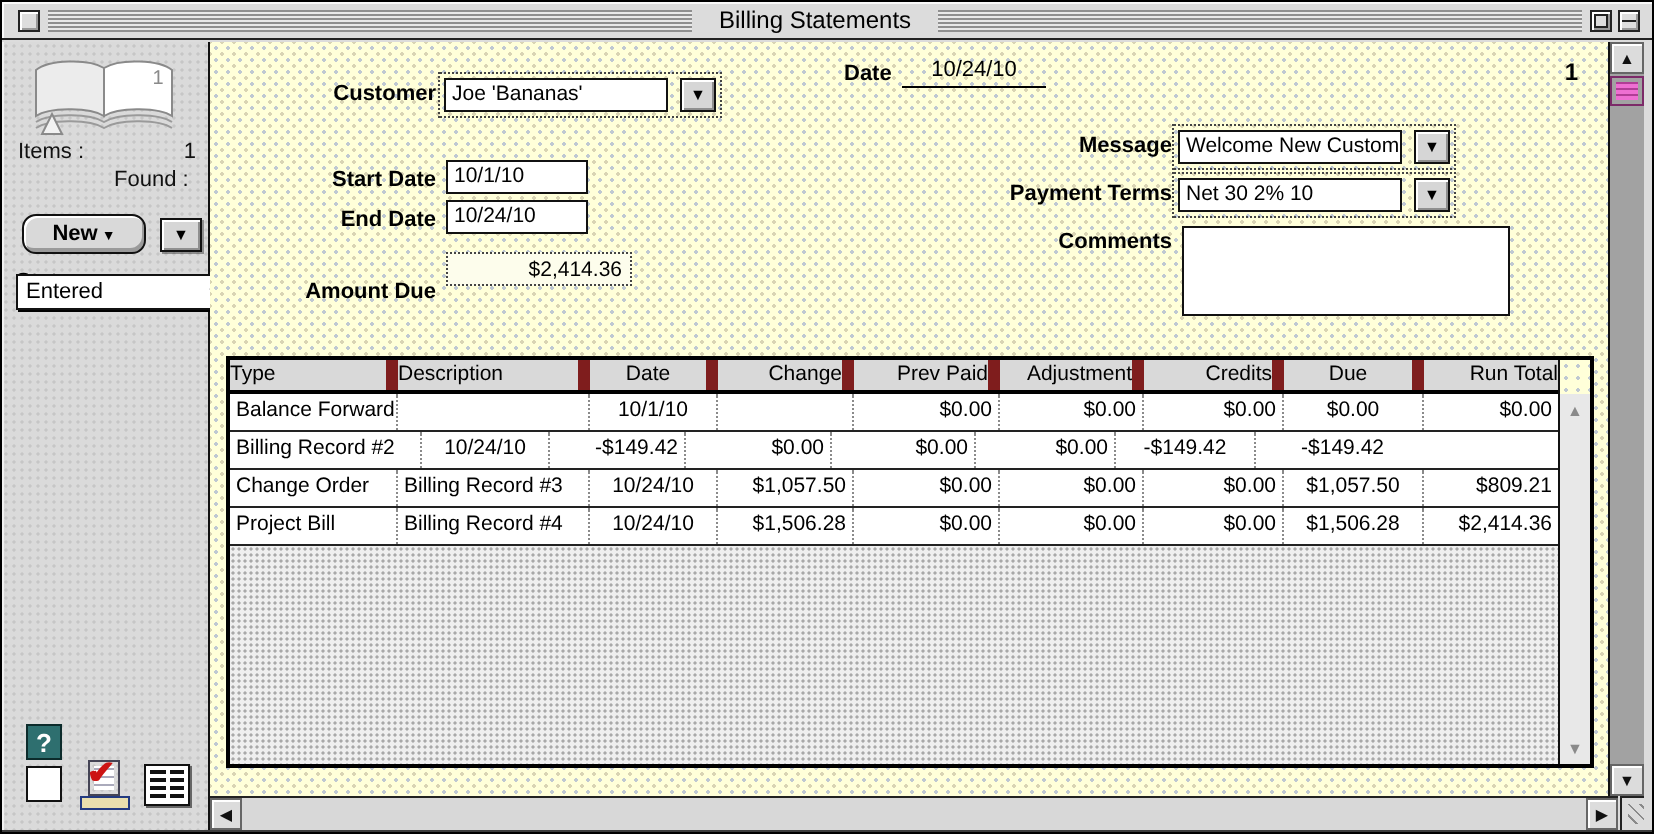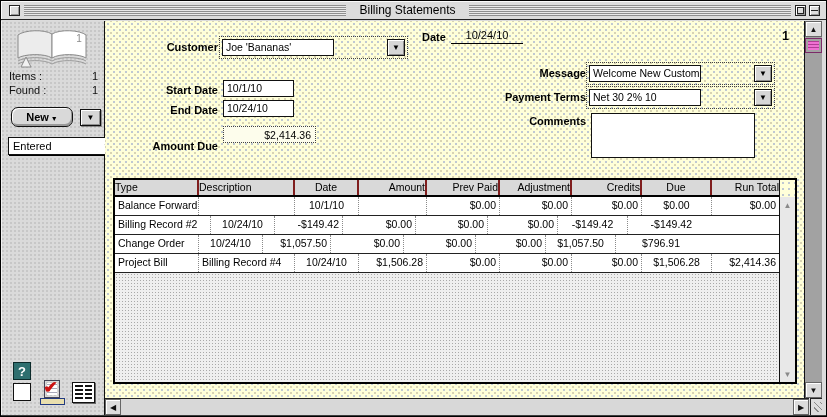--- a/index.html
+++ b/index.html
@@ -36,21 +36,21 @@
     background-color:#dadada;
     background-image:radial-gradient(#c6c6c6 0.7px,transparent 0.9px);
     background-size:4px 4px;
     border-right:1px solid #111;
     box-shadow:inset 1px 0 0 #f2f2f2;
   }
   .book{position:absolute;left:12px;top:6px;}
   .kv{position:absolute;left:8px;width:89px;display:flex;justify-content:space-between;
       font-size:11px;color:#111;}
   .kv-items{top:49px;}
-  .kv-found{top:63px;}
+  .kv-found{top:63px;margin-left:48px;}
   .new-btn{
     position:absolute;left:10px;top:86px;width:62px;height:20px;
     border:1px solid #111;border-radius:7px;background:#d9d9d9;
     box-shadow:inset 1px 1px 0 #fff, inset -1px -2px 0 #9a9a9a;
     display:flex;align-items:center;justify-content:center;gap:2px;
     font-size:11px;font-weight:bold;cursor:pointer;
   }
   .new-btn .arr{font-size:7px;line-height:7px;margin-top:2px;}
   .mini-popup{
     position:absolute;left:79px;top:88px;width:21px;height:17px;
@@ -86,37 +86,37 @@
     background-image:radial-gradient(#bfc8d2 0.8px,transparent 1px),radial-gradient(#d9d4b4 0.8px,transparent 1px);
     background-size:6px 6px,6px 6px;background-position:0 0,3px 3px;
     overflow:hidden;
   }
   .lbl{position:absolute;font-size:11px;font-weight:bold;color:#000;white-space:nowrap;}
   .ta-r{text-align:right;}
   .field{
     position:absolute;background:#fff;border:1px solid #111;
     font-size:10.5px;line-height:15px;padding:0 3px;height:17px;white-space:nowrap;overflow:hidden;
   }
-  .dotted-wrap{position:absolute;border:1px dotted #444;padding:2px;display:flex;align-items:flex-start;background:transparent;gap:47px;}
+  .dotted-wrap{position:absolute;border:1px dotted #444;padding:2px;display:flex;align-items:flex-start;background:transparent;}
   .combo-input{width:112px;height:17px;background:#fff;border:1px solid #111;
      font-size:10.5px;line-height:15px;padding:0 3px;white-space:nowrap;overflow:hidden;}
   .combo-btn{width:18px;height:17px;margin-left:6px;border:1px solid #111;background:#d6d6d6;
      box-shadow:inset 1px 1px 0 #fff, inset -1px -1px 0 #8f8f8f;
      display:flex;align-items:center;justify-content:center;font-size:8px;cursor:pointer;}
   .underline-field{position:absolute;border-bottom:1px solid #000;font-size:11px;text-align:center;padding-bottom:2px;}
   .calc-field{
     position:absolute;border:1px dotted #444;background:#fdfdec;
     font-size:10.5px;line-height:16px;height:17px;padding:0 4px;text-align:right;
   }
   .comments-box{position:absolute;left:486px;top:92px;width:164px;height:45px;background:#fff;border:1px solid #111;}
   .rec-num{position:absolute;left:664px;top:8px;width:20px;text-align:right;font-size:12px;font-weight:bold;}
   
   .btable{position:absolute;left:8px;top:157px;width:684px;height:206px;border:2px solid #000;background:#fff;}
   .thead{display:flex;height:17px;background:#d9d9d9;border-bottom:2px solid #000;width:664px;}
-  .th{font-size:10.5px;line-height:15px;text-align:center;border-right:2px solid #7f1d1d;overflow:hidden;white-space:nowrap;}
+  .th{font-size:10.5px;line-height:15px;text-align:center;border-right:6px solid #7f1d1d;overflow:hidden;white-space:nowrap;}
   .th:last-child{border-right:none;}
   .tr{display:flex;height:19px;border-bottom:1px solid #222;background:#fff;width:664px;}
   .td{font-size:10.5px;line-height:17px;padding:0 3px;border-right:1px dotted #8a8a8a;
       overflow:hidden;white-space:nowrap;}
   .td:last-child,.tr .td:nth-child(9){border-right:none;}
   .c0{width:84px;text-align:left;}
   .c1{width:96px;text-align:left;}
   .c2{width:64px;text-align:center;}
   .c3{width:68px;text-align:right;}
   .c4{width:73px;text-align:right;}
@@ -261,21 +261,21 @@
     </div>
 
     <div class="lbl ta-r" style="left:381px;top:94px;width:100px;">Comments</div>
     <div class="comments-box"></div>
 
     <div class="btable">
       <div class="thead">
           <div class="th c0">Type</div>
           <div class="th c1">Description</div>
           <div class="th c2">Date</div>
-          <div class="th c3">Amount</div>
+          <div class="th c3">Change</div>
           <div class="th c4">Prev Paid</div>
           <div class="th c5">Adjustment</div>
           <div class="th c6">Credits</div>
           <div class="th c7">Due</div>
           <div class="th c8">Run Total</div>
         </div>
       <div>
           <div class="tr">
             <div class="td c0">Balance Forward</div>
             <div class="td c1"></div>
@@ -292,27 +292,28 @@
             <div class="td c2">10/24/10</div>
             <div class="td c3">-$149.42</div>
             <div class="td c4">$0.00</div>
             <div class="td c5">$0.00</div>
             <div class="td c6">$0.00</div>
             <div class="td c7">-$149.42</div>
             <div class="td c8">-$149.42</div>
           </div>
           <div class="tr">
             <div class="td c0">Change Order</div>
+            <div class="td c1">Billing Record #3</div>
             <div class="td c2">10/24/10</div>
             <div class="td c3">$1,057.50</div>
             <div class="td c4">$0.00</div>
             <div class="td c5">$0.00</div>
             <div class="td c6">$0.00</div>
             <div class="td c7">$1,057.50</div>
-            <div class="td c8">$796.91</div>
+            <div class="td c8">$809.21</div>
           </div>
           <div class="tr">
             <div class="td c0">Project Bill</div>
             <div class="td c1">Billing Record #4</div>
             <div class="td c2">10/24/10</div>
             <div class="td c3">$1,506.28</div>
             <div class="td c4">$0.00</div>
             <div class="td c5">$0.00</div>
             <div class="td c6">$0.00</div>
             <div class="td c7">$1,506.28</div>

